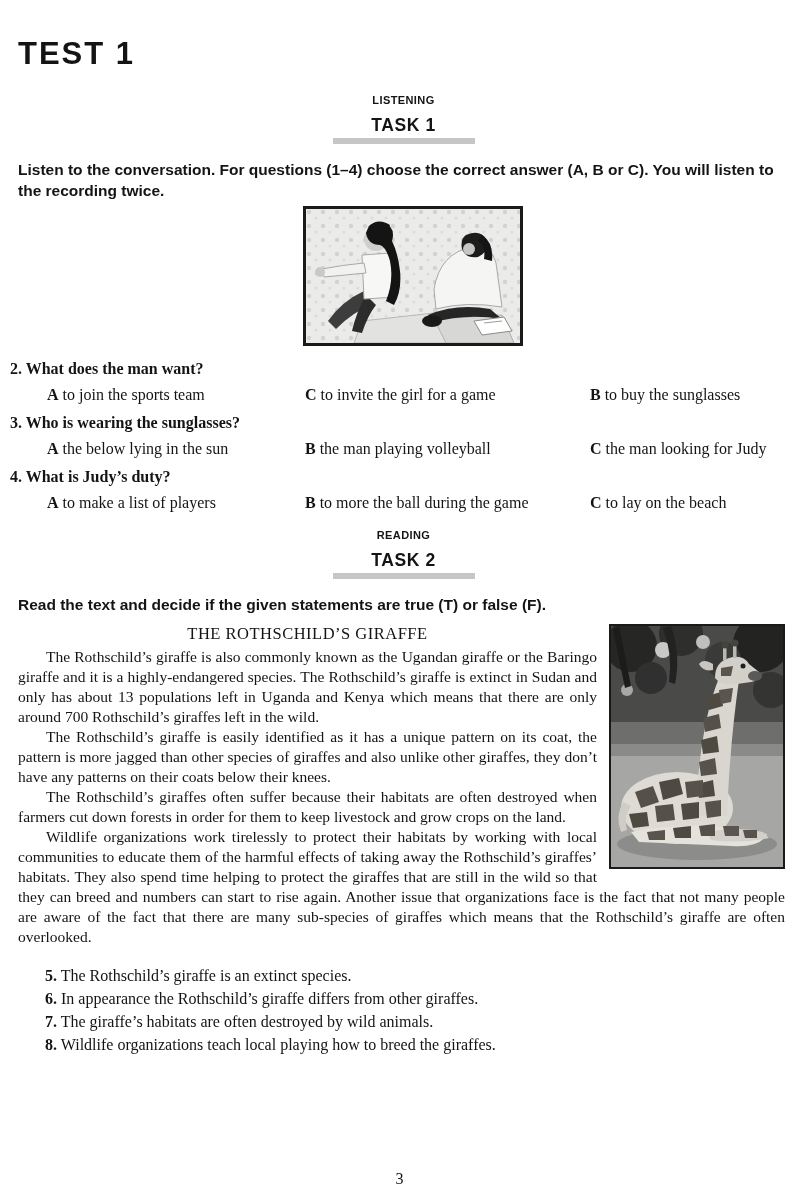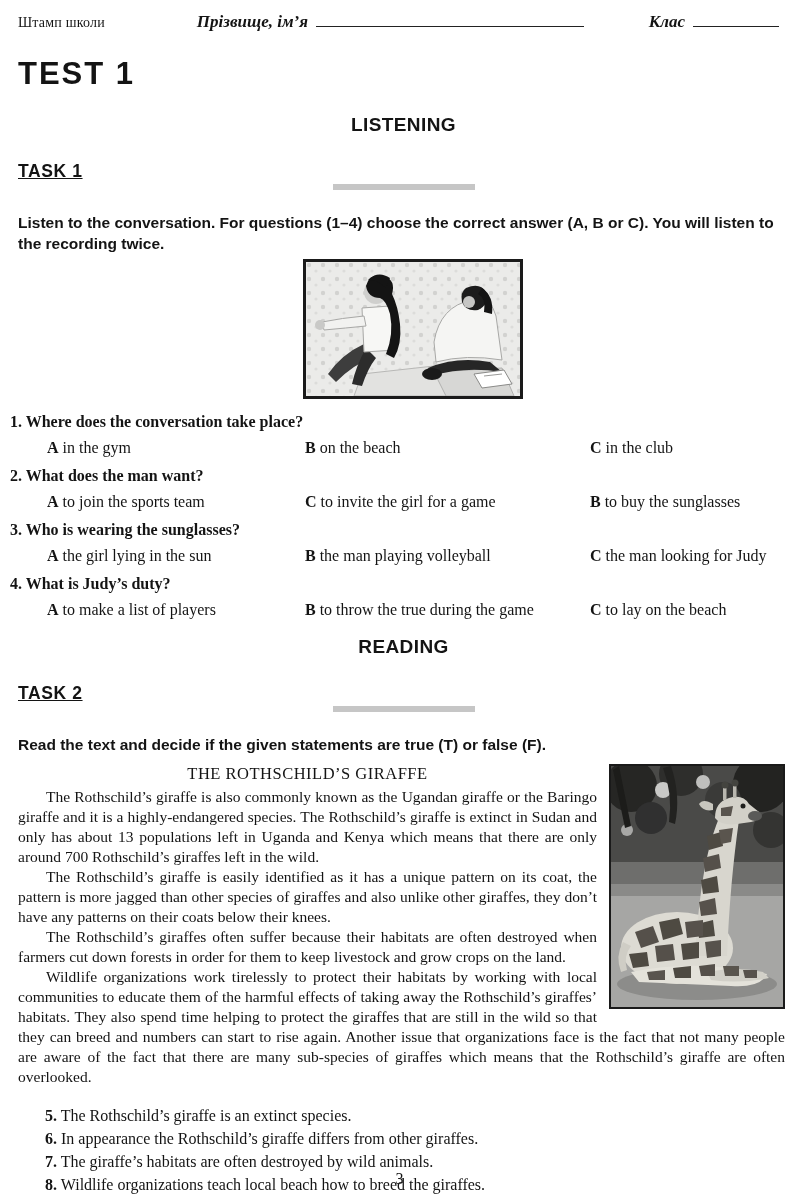--- a/index.html
+++ b/index.html
@@ -25,37 +25,37 @@
   .blank-line { border-bottom: 1.6px solid #222; height: 14px; display: inline-block; }
   .blank-name { width: 268px; margin-left: 8px; }
   .blank-class { width: 86px; margin-left: 8px; margin-right: 6px; }
   .test-title {
     text-align: left; font-family: "Liberation Sans", sans-serif;
     font-weight: bold; font-size: 31px; letter-spacing: 2px;
     margin-top: 24px;
   }
   .section-title {
     text-align: center; font-family: "Liberation Sans", sans-serif;
-    font-weight: bold; font-size: 19px; letter-spacing: .4px;
+    font-weight: bold; font-size: 11px; letter-spacing: .4px;
     margin-top: 22px;
   }
-  .task-wrap { margin-top: 25px; text-align: left; text-decoration: underline; }
+  .task-wrap { margin-top: 9px; text-align: center; }
   .task-title {
     font-family: "Liberation Sans", sans-serif;
     font-weight: bold; font-size: 17.5px; letter-spacing: .6px;
   }
   .task-bar {
     width: 142px; height: 6px; background: #c6c6c6;
     margin: 2px auto 0 auto;
   }
 
   .instructions {
     font-family: "Liberation Sans", sans-serif;
     font-weight: bold; font-size: 15.5px; line-height: 21px;
-    margin-top: 22px; padding-right: 6px;
+    margin-top: 15px; padding-right: 6px;
   }
   .instructions.centered { text-align: left; padding-right: 14px; }
 
   
   .pic1-wrap { text-align: center; margin-top: 5px; }
   .pic1 {
     display: inline-block; width: 220px; height: 140px;
     border: 3px solid #1a1a1a; margin-left: 18px;
   }
   .pic1 svg { display: block; }
@@ -90,31 +90,20 @@
   .page-num {
     position: absolute; bottom: 12px; left: 0; right: 0;
     text-align: center; font-size: 16px;
   }
 </style>
 </head>
 <body>
 
 <div class="page">
 
-  <div class="hdr">
-    <span class="hdr-stamp">Штамп школи</span>
-    <span class="hdr-name-wrap">
-      <span class="hdr-label">Прізвище, ім’я</span>
-      <span class="blank-line blank-name"></span>
-    </span>
-    <span class="hdr-class-wrap">
-      <span class="hdr-label">Клас</span>
-      <span class="blank-line blank-class"></span>
-    </span>
-  </div>
 
   <div class="test-title">TEST 1</div>
 
   <div class="section-title">LISTENING</div>
 
   <div class="task-wrap">
     <span class="task-title">TASK 1</span>
     <div class="task-bar"></div>
   </div>
 
@@ -156,64 +145,53 @@
         <ellipse cx="126" cy="112" rx="10" ry="6" fill="#1a1a1a"></ellipse>
 
         <polygon points="168,112 198,108 206,122 176,126" fill="#ffffff" stroke="#8a8a88"></polygon>
         <line x1="178" y1="114" x2="196" y2="112" stroke="#9a9a98" stroke-width="1"></line>
       </svg>
     </span>
   </div>
 
   <div class="questions">
 
-    <div class="q-block">
-      <div class="q-line">
-        <span class="q-num">1.</span>
-        <span>Where does the conversation take place?</span>
-      </div>
-      <div class="opts">
-        <span class="opt"><b>A</b> <span>in the gym</span></span>
-        <span class="opt"><b>B</b> <span>on the beach</span></span>
-        <span class="opt"><b>C</b> <span>in the club</span></span>
-      </div>
-    </div>
 
     <div class="q-block">
       <div class="q-line">
         <span class="q-num">2.</span>
         <span>What does the man want?</span>
       </div>
       <div class="opts">
         <span class="opt"><b>A</b> <span>to join the sports team</span></span>
         <span class="opt"><b>C</b> <span>to invite the girl for a game</span></span>
         <span class="opt"><b>B</b> <span>to buy the sunglasses</span></span>
       </div>
     </div>
 
     <div class="q-block">
       <div class="q-line">
         <span class="q-num">3.</span>
         <span>Who is wearing the sunglasses?</span>
       </div>
       <div class="opts">
-        <span class="opt"><b>A</b> <span>the girl lying in the sun</span></span>
+        <span class="opt"><b>A</b> <span>the below lying in the sun</span></span>
         <span class="opt"><b>B</b> <span>the man playing volleyball</span></span>
         <span class="opt"><b>C</b> <span>the man looking for Judy</span></span>
       </div>
     </div>
 
     <div class="q-block">
       <div class="q-line">
         <span class="q-num">4.</span>
         <span>What is Judy’s duty?</span>
       </div>
       <div class="opts">
         <span class="opt"><b>A</b> <span>to make a list of players</span></span>
-        <span class="opt"><b>B</b> <span>to throw the true during the game</span></span>
+        <span class="opt"><b>B</b> <span>to more the ball during the game</span></span>
         <span class="opt"><b>C</b> <span>to lay on the beach</span></span>
       </div>
     </div>
   </div>
 
   <div class="section-title" style="margin-top:13px;">READING</div>
 
   <div class="task-wrap">
     <span class="task-title">TASK 2</span>
     <div class="task-bar"></div>
@@ -293,17 +271,17 @@
     <p class="para">The Rothschild’s giraffe is also commonly known as the Ugandan giraffe or the Baringo giraffe and it is a highly-endangered species. The Rothschild’s giraffe is extinct in Sudan and only has about 13 populations left in Uganda and Kenya which means that there are only around 700 Rothschild’s giraffes left in the wild.</p>
     <p class="para">The Rothschild’s giraffe is easily identified as it has a unique pattern on its coat, the pattern is more jagged than other species of giraffes and also unlike other giraffes, they don’t have any patterns on their coats below their knees.</p>
     <p class="para">The Rothschild’s giraffes often suffer because their habitats are often destroyed when farmers cut down forests in order for them to keep livestock and grow crops on the land.</p>
     <p class="para">Wildlife organizations work tirelessly to protect their habitats by working with local communities to educate them of the harmful effects of taking away the Rothschild’s giraffes’ habitats. They also spend time helping to protect the giraffes that are still in the wild so that they can breed and numbers can start to rise again. Another issue that organizations face is the fact that not many people are aware of the fact that there are many sub-species of giraffes which means that the Rothschild’s giraffe are often overlooked.</p>
   </div>
 
   <div class="statements">
     <div class="stmt"><b>5.</b> <span>The Rothschild’s giraffe is an extinct species.</span></div>
     <div class="stmt"><b>6.</b> <span>In appearance the Rothschild’s giraffe differs from other giraffes.</span></div>
     <div class="stmt"><b>7.</b> <span>The giraffe’s habitats are often destroyed by wild animals.</span></div>
-    <div class="stmt"><b>8.</b> <span>Wildlife organizations teach local beach how to breed the giraffes.</span></div>
+    <div class="stmt"><b>8.</b> <span>Wildlife organizations teach local playing how to breed the giraffes.</span></div>
   </div>
 
   <div class="page-num">3</div>
 </div>
 
 </body></html>

